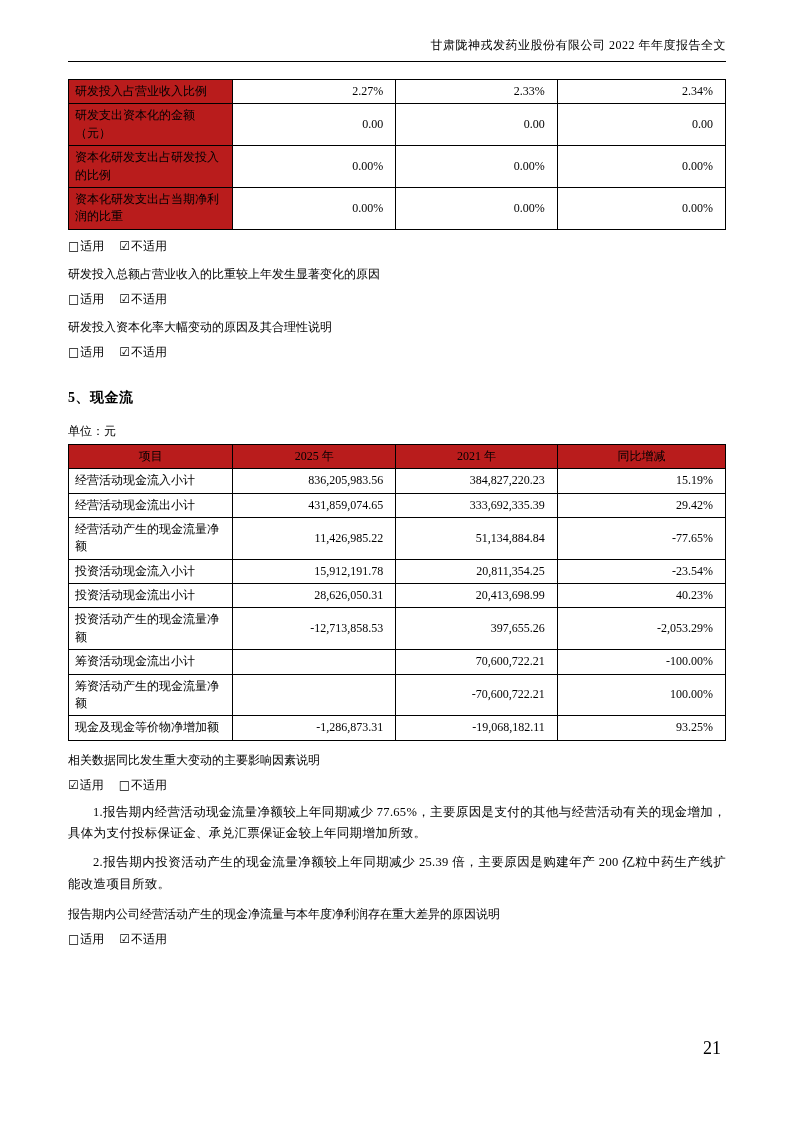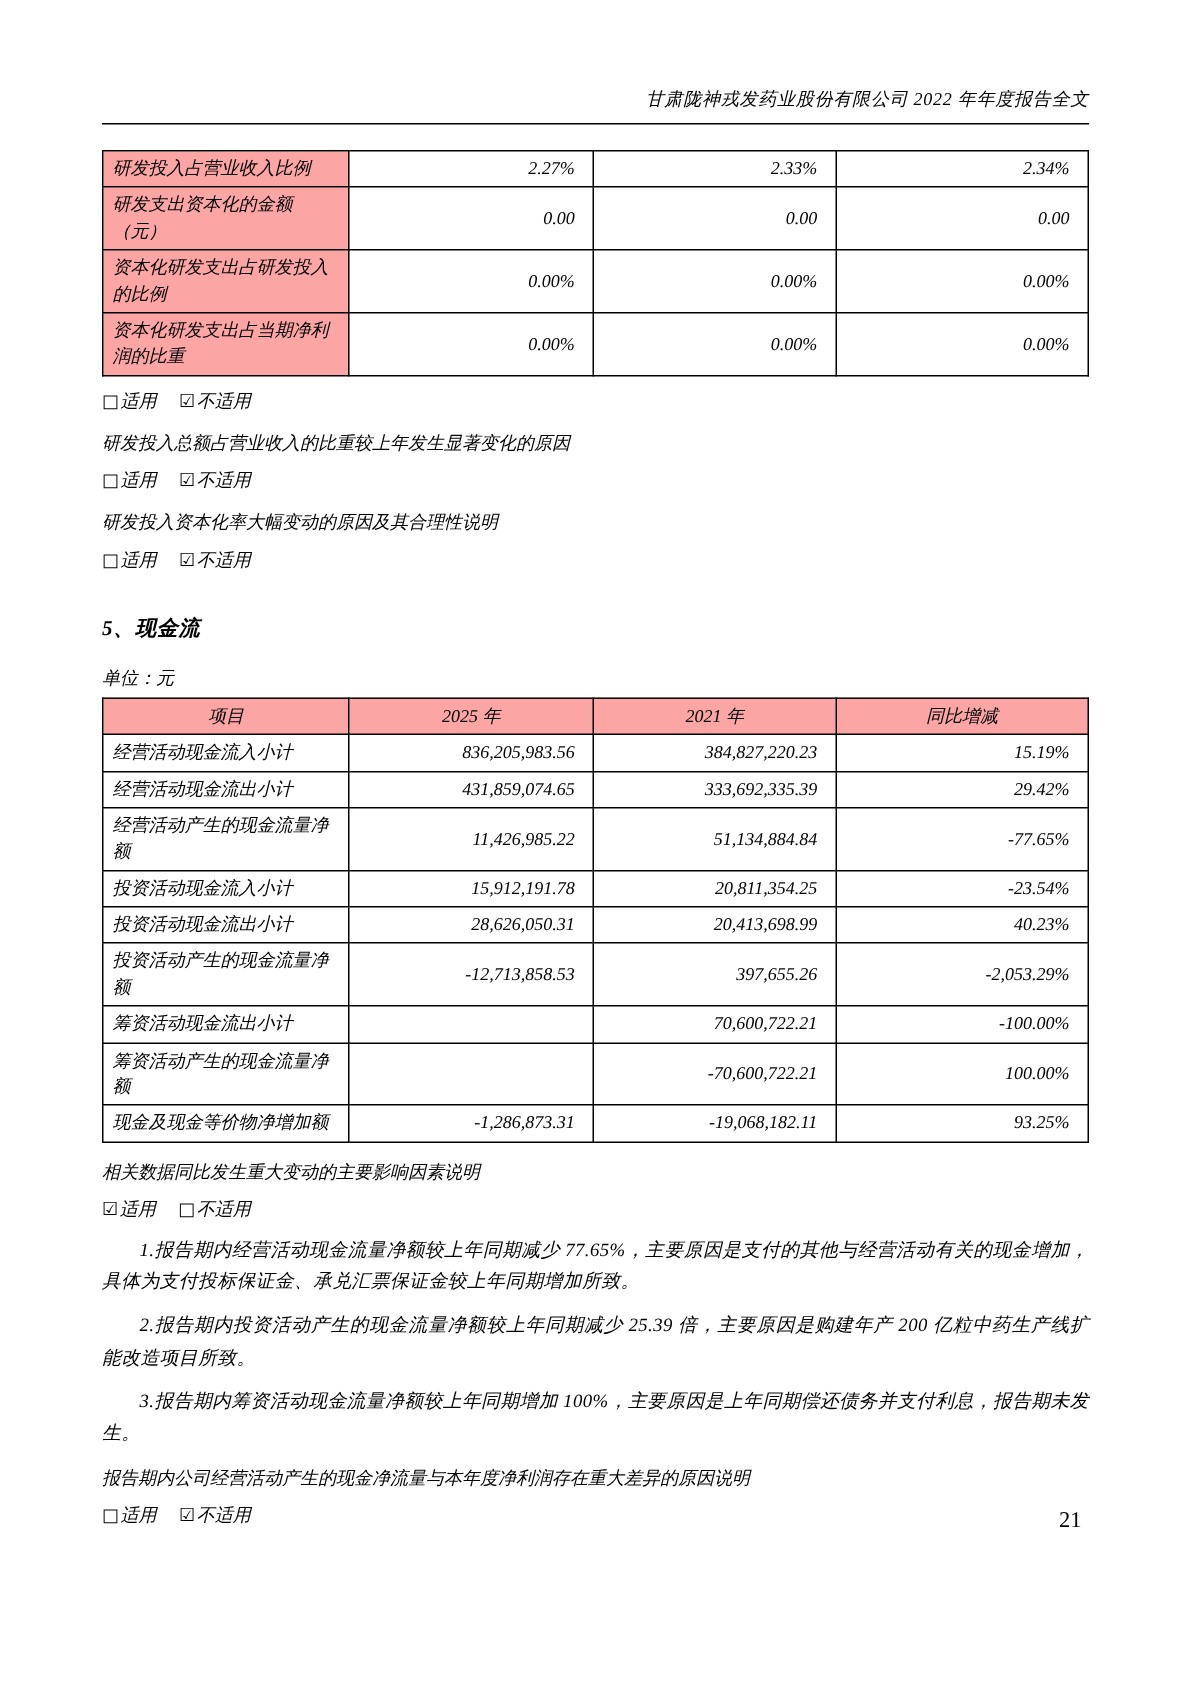--- a/index.html
+++ b/index.html
@@ -2,49 +2,49 @@
 <html><head>
 <meta charset="utf-8">
 <style>
   html, body { margin: 0; padding: 0; }
   body {
     width: 793px; height: 1122px;
     background: #ffffff; color: #000000;
     font-family: "Liberation Serif", "DejaVu Serif", serif;
     position: relative; overflow: hidden;
   }
-  .page { position: absolute; inset: 0; padding: 58px 67px 0 68px; font-style: italic; }
+  .page { position: absolute; inset: 0; padding: 37px 67px 0 68px; }
 
   .doc-header {
     text-align: right; font-size: 12px; letter-spacing: 0.5px;
     padding-bottom: 7px; border-bottom: 1px solid #000;
   }
   .spacer { height: 17px; }
 
   table { width: 100%; border-collapse: collapse; table-layout: fixed; font-size: 12px; }
   td { border: 1px solid #000; padding: 3px 6px; vertical-align: middle; line-height: 1.45; word-break: break-all; }
-  .shade { background: #fca5a5; }
+  .shade { background: #b91c1c; }
   .lbl { text-align: left; }
   .num { text-align: right; padding-right: 12px; }
   .ctr { text-align: center; }
 
   .note { font-size: 12px; line-height: 1.5; margin-top: 10px; }
   .checkline { font-size: 12px; margin-top: 8px; }
   .checkline .item { margin-right: 12px; white-space: nowrap; }
   .checkline .box { font-family: "DejaVu Sans", sans-serif; font-size: 12px; margin-right: 1px; }
 
   .section-title { font-size: 14px; font-weight: bold; margin-top: 28px; letter-spacing: 0.5px; }
   .unit-line { text-align: left; font-size: 12px; margin-top: 16px; margin-bottom: 4px; }
 
   .para {
     font-size: 12.5px; line-height: 1.7; text-indent: 2em;
     text-align: justify; margin-top: 8px; letter-spacing: 0.3px;
   }
 
-  .page-number { position: absolute; right: 72px; top: 1006px; font-size: 15px; margin-left: 38px; }
+  .page-number { position: absolute; right: 72px; top: 1038px; font-size: 18px; margin-left: 38px; }
 
   col.c1 { width: 25%; } col.c2 { width: 24.8%; } col.c3 { width: 24.6%; } col.c4 { width: 25.6%; }
 </style>
 </head>
 <body>
 
 <div class="page">
 
   <div class="doc-header">甘肃陇神戎发药业股份有限公司 2022 年年度报告全文</div>
 
@@ -178,21 +178,20 @@
     </table>
 
   <div class="note">相关数据同比发生重大变动的主要影响因素说明</div>
   <div class="checkline">
     <span class="item"><span class="box">☑</span><span>适用</span></span>
     <span class="item"><span class="box">□</span><span>不适用</span></span>
   </div>
 
   <div class="para">1.报告期内经营活动现金流量净额较上年同期减少 77.65%，主要原因是支付的其他与经营活动有关的现金增加，具体为支付投标保证金、承兑汇票保证金较上年同期增加所致。</div>
   <div class="para">2.报告期内投资活动产生的现金流量净额较上年同期减少 25.39 倍，主要原因是购建年产 200 亿粒中药生产线扩能改造项目所致。</div>
-  <div class="para">3.报告期内筹资活动现金流量净额较上年同期增加 100%，主要原因是上年同期偿还债务并支付利息，报告期未发生。</div>
 
   <div class="note">报告期内公司经营活动产生的现金净流量与本年度净利润存在重大差异的原因说明</div>
   <div class="checkline">
     <span class="item"><span class="box">□</span><span>适用</span></span>
     <span class="item"><span class="box">☑</span><span>不适用</span></span>
   </div>
 
 </div>
 
 <div class="page-number">21</div>

